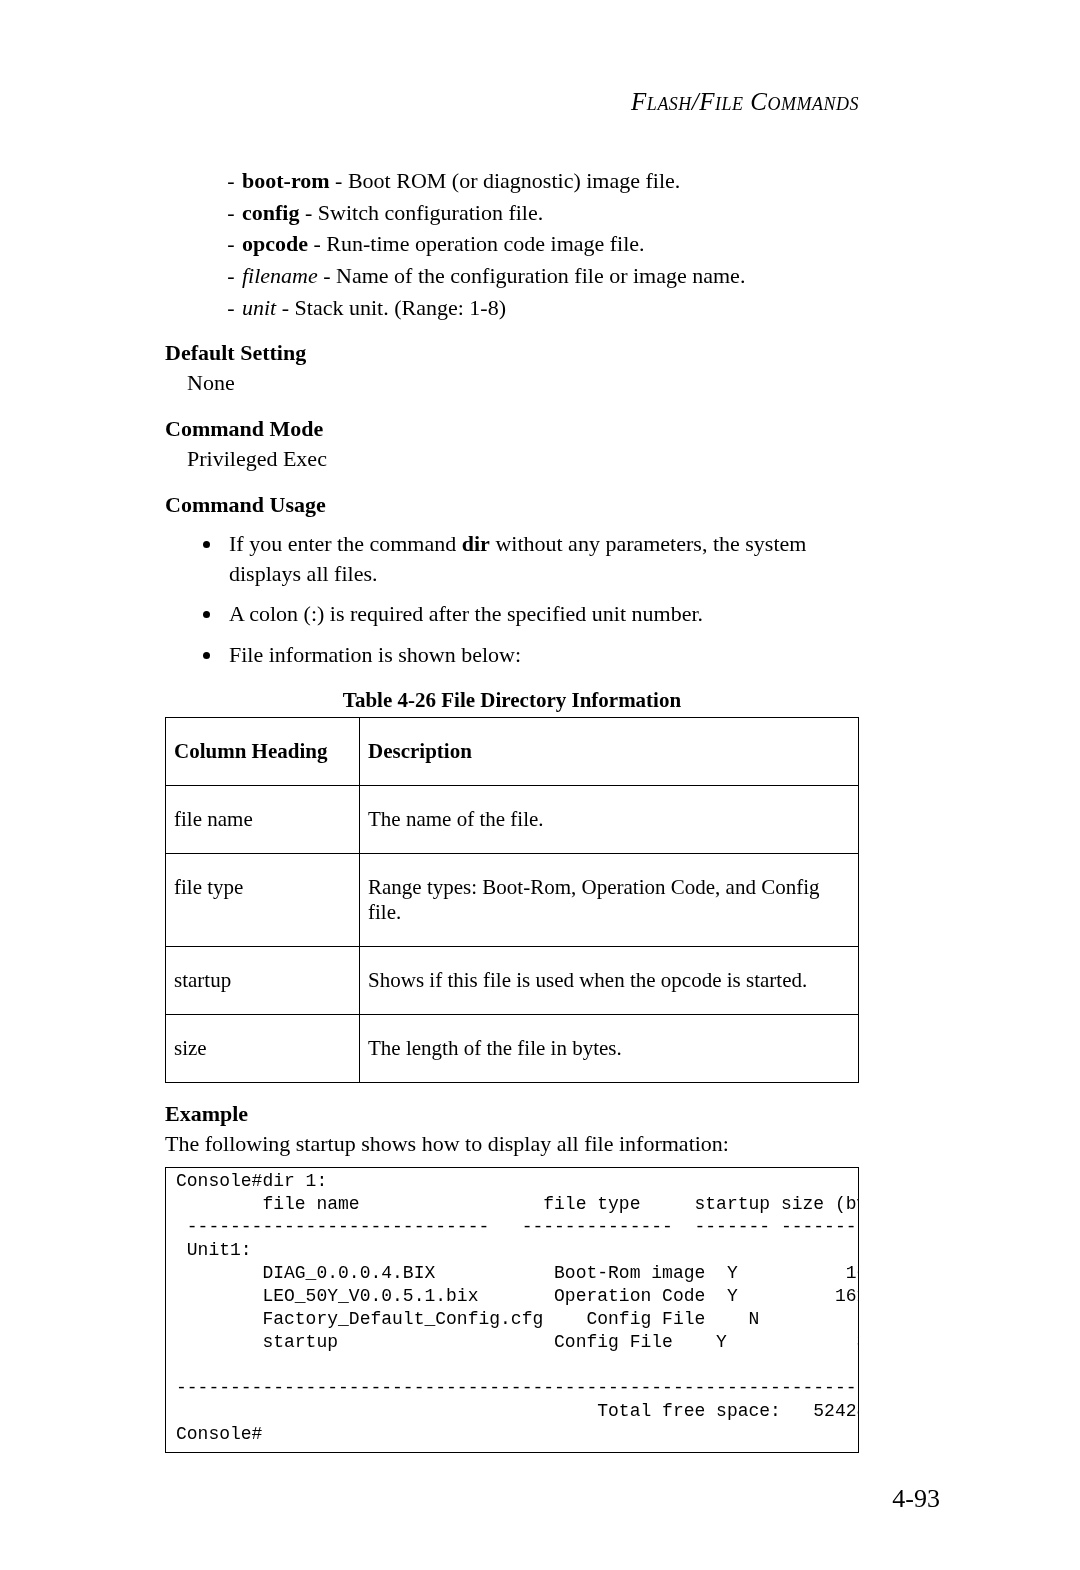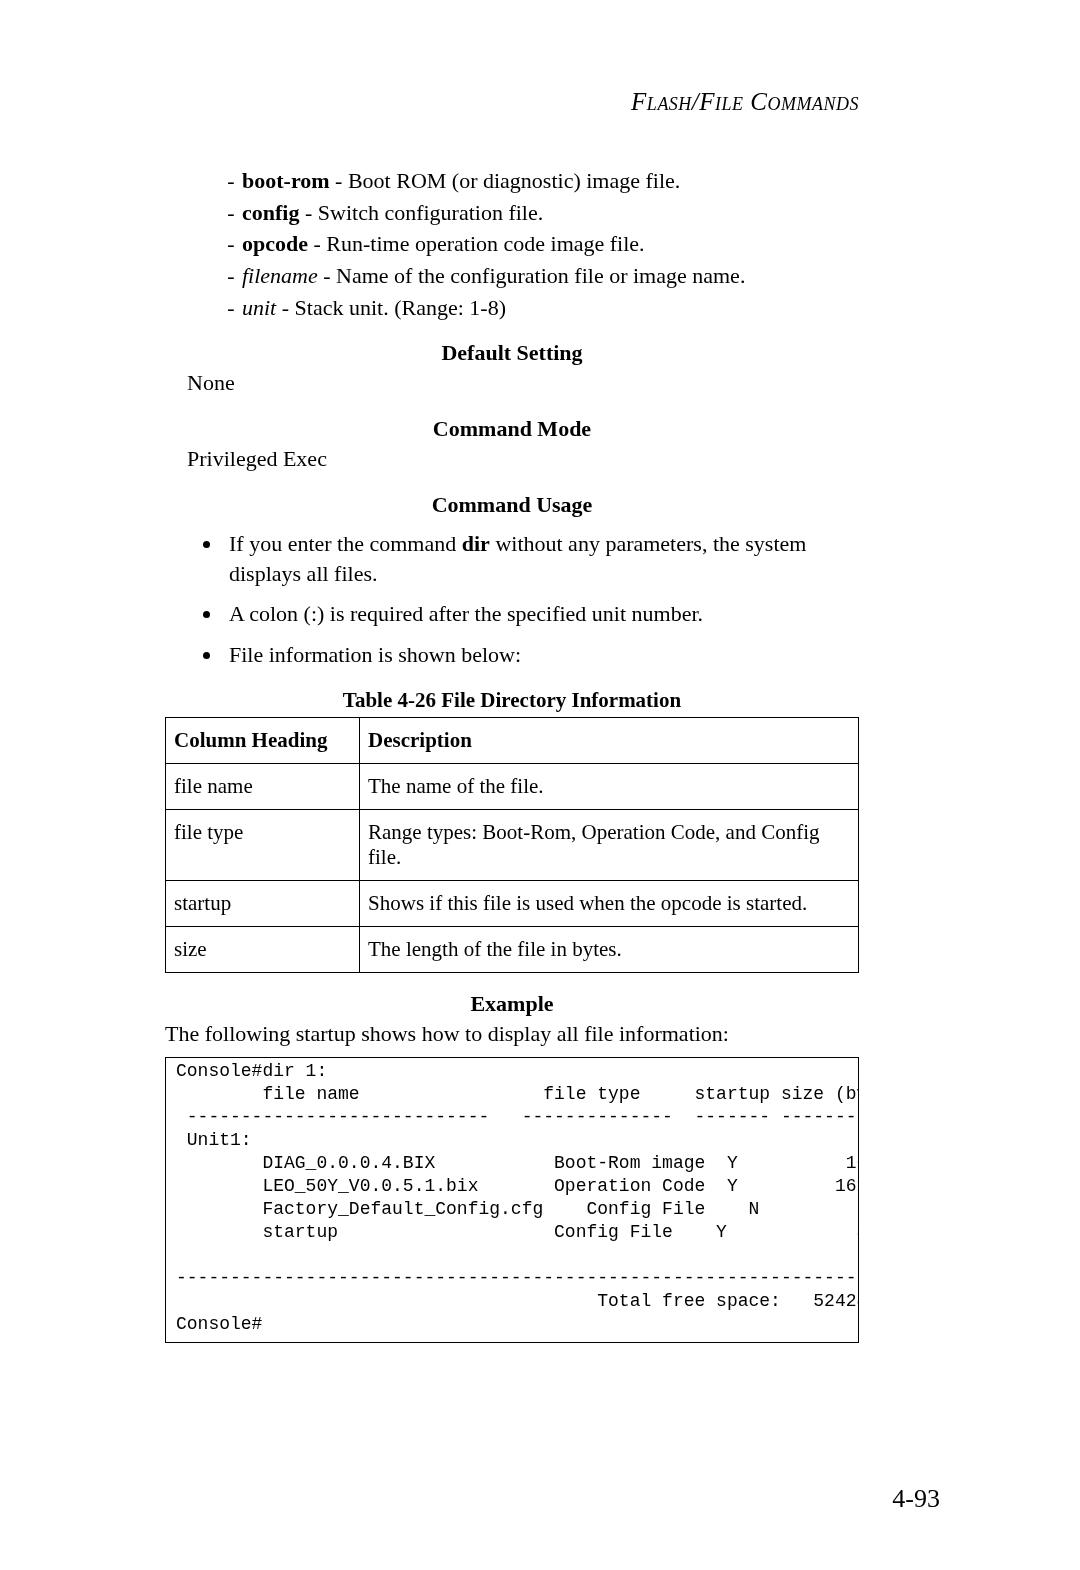--- a/index.html
+++ b/index.html
@@ -40,21 +40,20 @@
     flex: 0 0 22px;
     text-align: center;
   }
   .bold { font-weight: bold; }
   .ital { font-style: italic; }
   .section-heading {
     font-weight: bold;
     font-size: 22px;
     margin-top: 18px;
     margin-bottom: 2px;
-    text-align: center;
   }
   .section-body {
     margin-left: 22px;
     font-size: 22px;
     line-height: 1.35;
   }
   ul.usage {
     margin: 4px 0 0 0;
     padding-left: 58px;
     font-size: 22px;
@@ -72,21 +71,21 @@
     margin-top: 18px;
     margin-bottom: 4px;
   }
   table.info {
     border-collapse: collapse;
     width: 100%;
     font-size: 21px;
   }
   table.info th, table.info td {
     border: 1.5px solid #000;
-    padding: 10px 8px;
+    padding: 21px 8px;
     text-align: left;
     vertical-align: top;
   }
   table.info th {
     font-weight: bold;
   }
   .example-intro {
     font-size: 22px;
     margin-top: 4px;
     margin-bottom: 10px;

